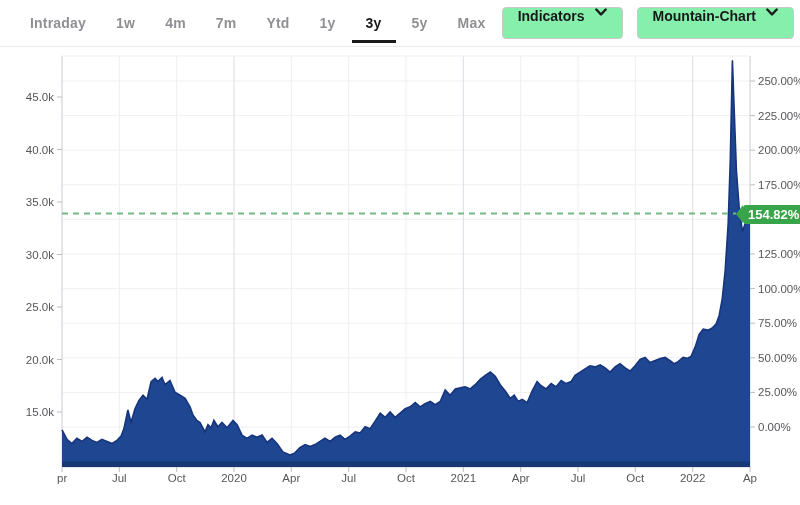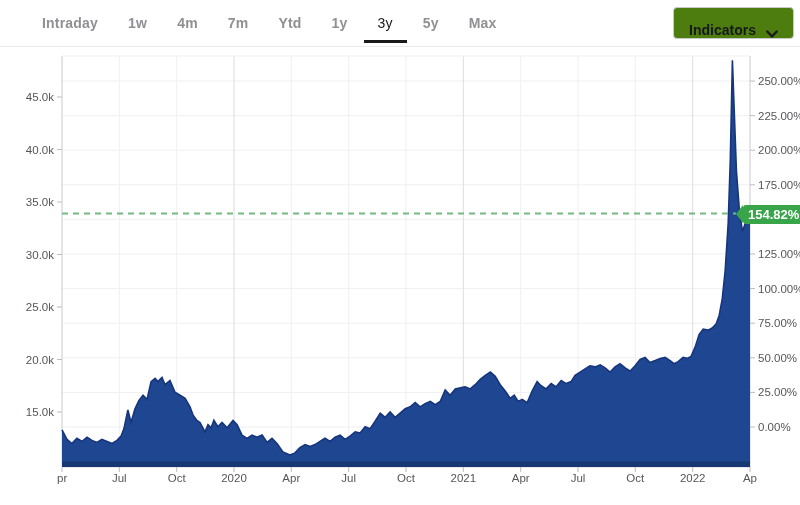--- a/index.html
+++ b/index.html
@@ -3,29 +3,29 @@
 <meta charset="utf-8">
 <style>
   * { margin:0; padding:0; box-sizing:border-box; }
   html,body { width:800px; height:505px; background:#ffffff; overflow:hidden;
               font-family:"Liberation Sans", sans-serif; }
   .app { position:relative; width:800px; height:505px; background:#fff; }
 
   
   .toolbar { position:absolute; top:0; left:0; width:800px; height:47px;
              border-bottom:1px solid #e9e9ee; display:flex; align-items:center; }
-  .ranges { display:flex; align-items:center; gap:30px; padding-left:42px; flex:1; }
+  .ranges { display:flex; align-items:center; gap:30px; padding-left:30px; flex:1; }
   .range { font-size:14px; font-weight:600; color:#8f9094; cursor:pointer;
            position:relative; letter-spacing:.2px; white-space:nowrap; }
-  .range.active { color:#1a1a1a; font-weight:400; }
+  .range.active { color:#1a1a1a; font-weight:700; }
   .range.active::after { content:""; position:absolute; left:-14px; right:-14px;
            bottom:-12px; height:3px; background:#1a1a1a; }
   .controls { display:flex; align-items:center; gap:14px; padding-right:6px; }
-  .btn { display:flex; align-items:flex-end; gap:10px; height:32px; padding:0 15px;
-         background:#4d7c0f; border:1px solid #c8c8cd; border-radius:4px;
+  .btn { display:flex; align-items:flex-start; gap:10px; height:32px; padding:0 15px;
+         background:#86efac; border:1px solid #c8c8cd; border-radius:4px;
          font-family:"Liberation Sans", sans-serif;
          font-size:14px; font-weight:700; color:#17181a; cursor:pointer; }
   .btn .chev { width:12px; height:8px; }
 
   
   #chart-svg { position:absolute; top:0; left:0; }
   text.axlbl { font-family:"Liberation Sans", sans-serif; font-size:11.5px; fill:#55565a; }
 
   
   .badge { position:absolute; left:743px; top:205px; height:19px; line-height:19px;
@@ -48,20 +48,26 @@
       <span class="range">7m</span>
       <span class="range">Ytd</span>
       <span class="range">1y</span>
       <span class="range active">3y</span>
       <span class="range">5y</span>
       <span class="range">Max</span>
     </nav>
     <div class="controls">
       <button class="btn">
         <span>Indicators</span>
+        <svg class="chev" viewBox="0 0 12 8">
+          <path d="M1.3 1.5l4.7 5 4.7-5" fill="none" stroke="#1a1a1a" stroke-width="2.4" stroke-linecap="round" stroke-linejoin="round"></path>
+        </svg>
+      </button>
+      <button class="btn">
+        <span>Mountain-Chart</span>
         <svg class="chev" viewBox="0 0 12 8">
           <path d="M1.3 1.5l4.7 5 4.7-5" fill="none" stroke="#1a1a1a" stroke-width="2.4" stroke-linecap="round" stroke-linejoin="round"></path>
         </svg>
       </button>
     </div>
   </header>
 
   <svg id="chart-svg" width="800" height="505" viewBox="0 0 800 505">
       <line x1="62" x2="750" y1="81.0" y2="81.0" stroke="#efeff4" stroke-width="1"></line>
       <line x1="62" x2="750" y1="115.6" y2="115.6" stroke="#efeff4" stroke-width="1"></line>

